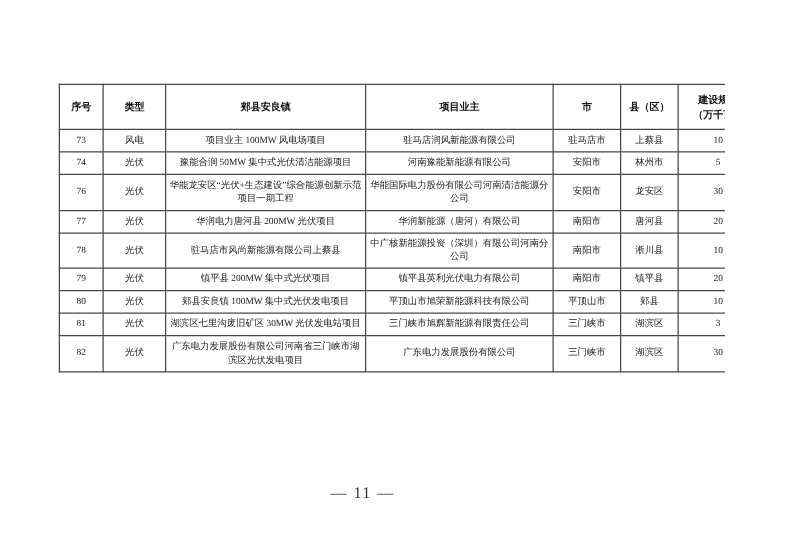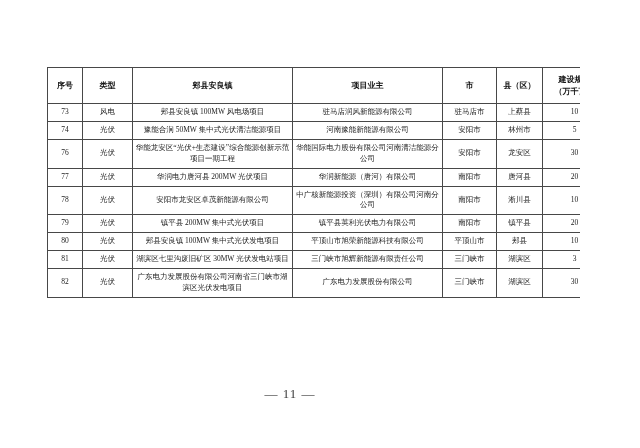--- a/index.html
+++ b/index.html
@@ -62,21 +62,21 @@
           <div>（万千瓦）</div>
         </th>
       </tr>
     </thead>
     <tbody>
 
 
         <tr>
           <td>73</td>
           <td>风电</td>
-          <td>郏县安良镇 100MW 风电场项目</td>
+          <td>项目业主 100MW 风电场项目</td>
           <td>驻马店润风新能源有限公司</td>
           <td>驻马店市</td>
           <td>上蔡县</td>
           <td>10</td>
         </tr>
 
         <tr>
           <td>74</td>
           <td>光伏</td>
           <td>豫能合涧 50MW 集中式光伏清洁能源项目</td>
@@ -103,21 +103,21 @@
           <td>华润电力唐河县 200MW 光伏项目</td>
           <td>华润新能源（唐河）有限公司</td>
           <td>南阳市</td>
           <td>唐河县</td>
           <td>20</td>
         </tr>
 
         <tr>
           <td>78</td>
           <td>光伏</td>
-          <td>安阳市龙安区卓茂新能源有限公司</td>
+          <td>驻马店市风尚新能源有限公司上蔡县</td>
           <td>中广核新能源投资（深圳）有限公司河南分公司</td>
           <td>南阳市</td>
           <td>淅川县</td>
           <td>10</td>
         </tr>
 
         <tr>
           <td>79</td>
           <td>光伏</td>
           <td>镇平县 200MW 集中式光伏项目</td>

